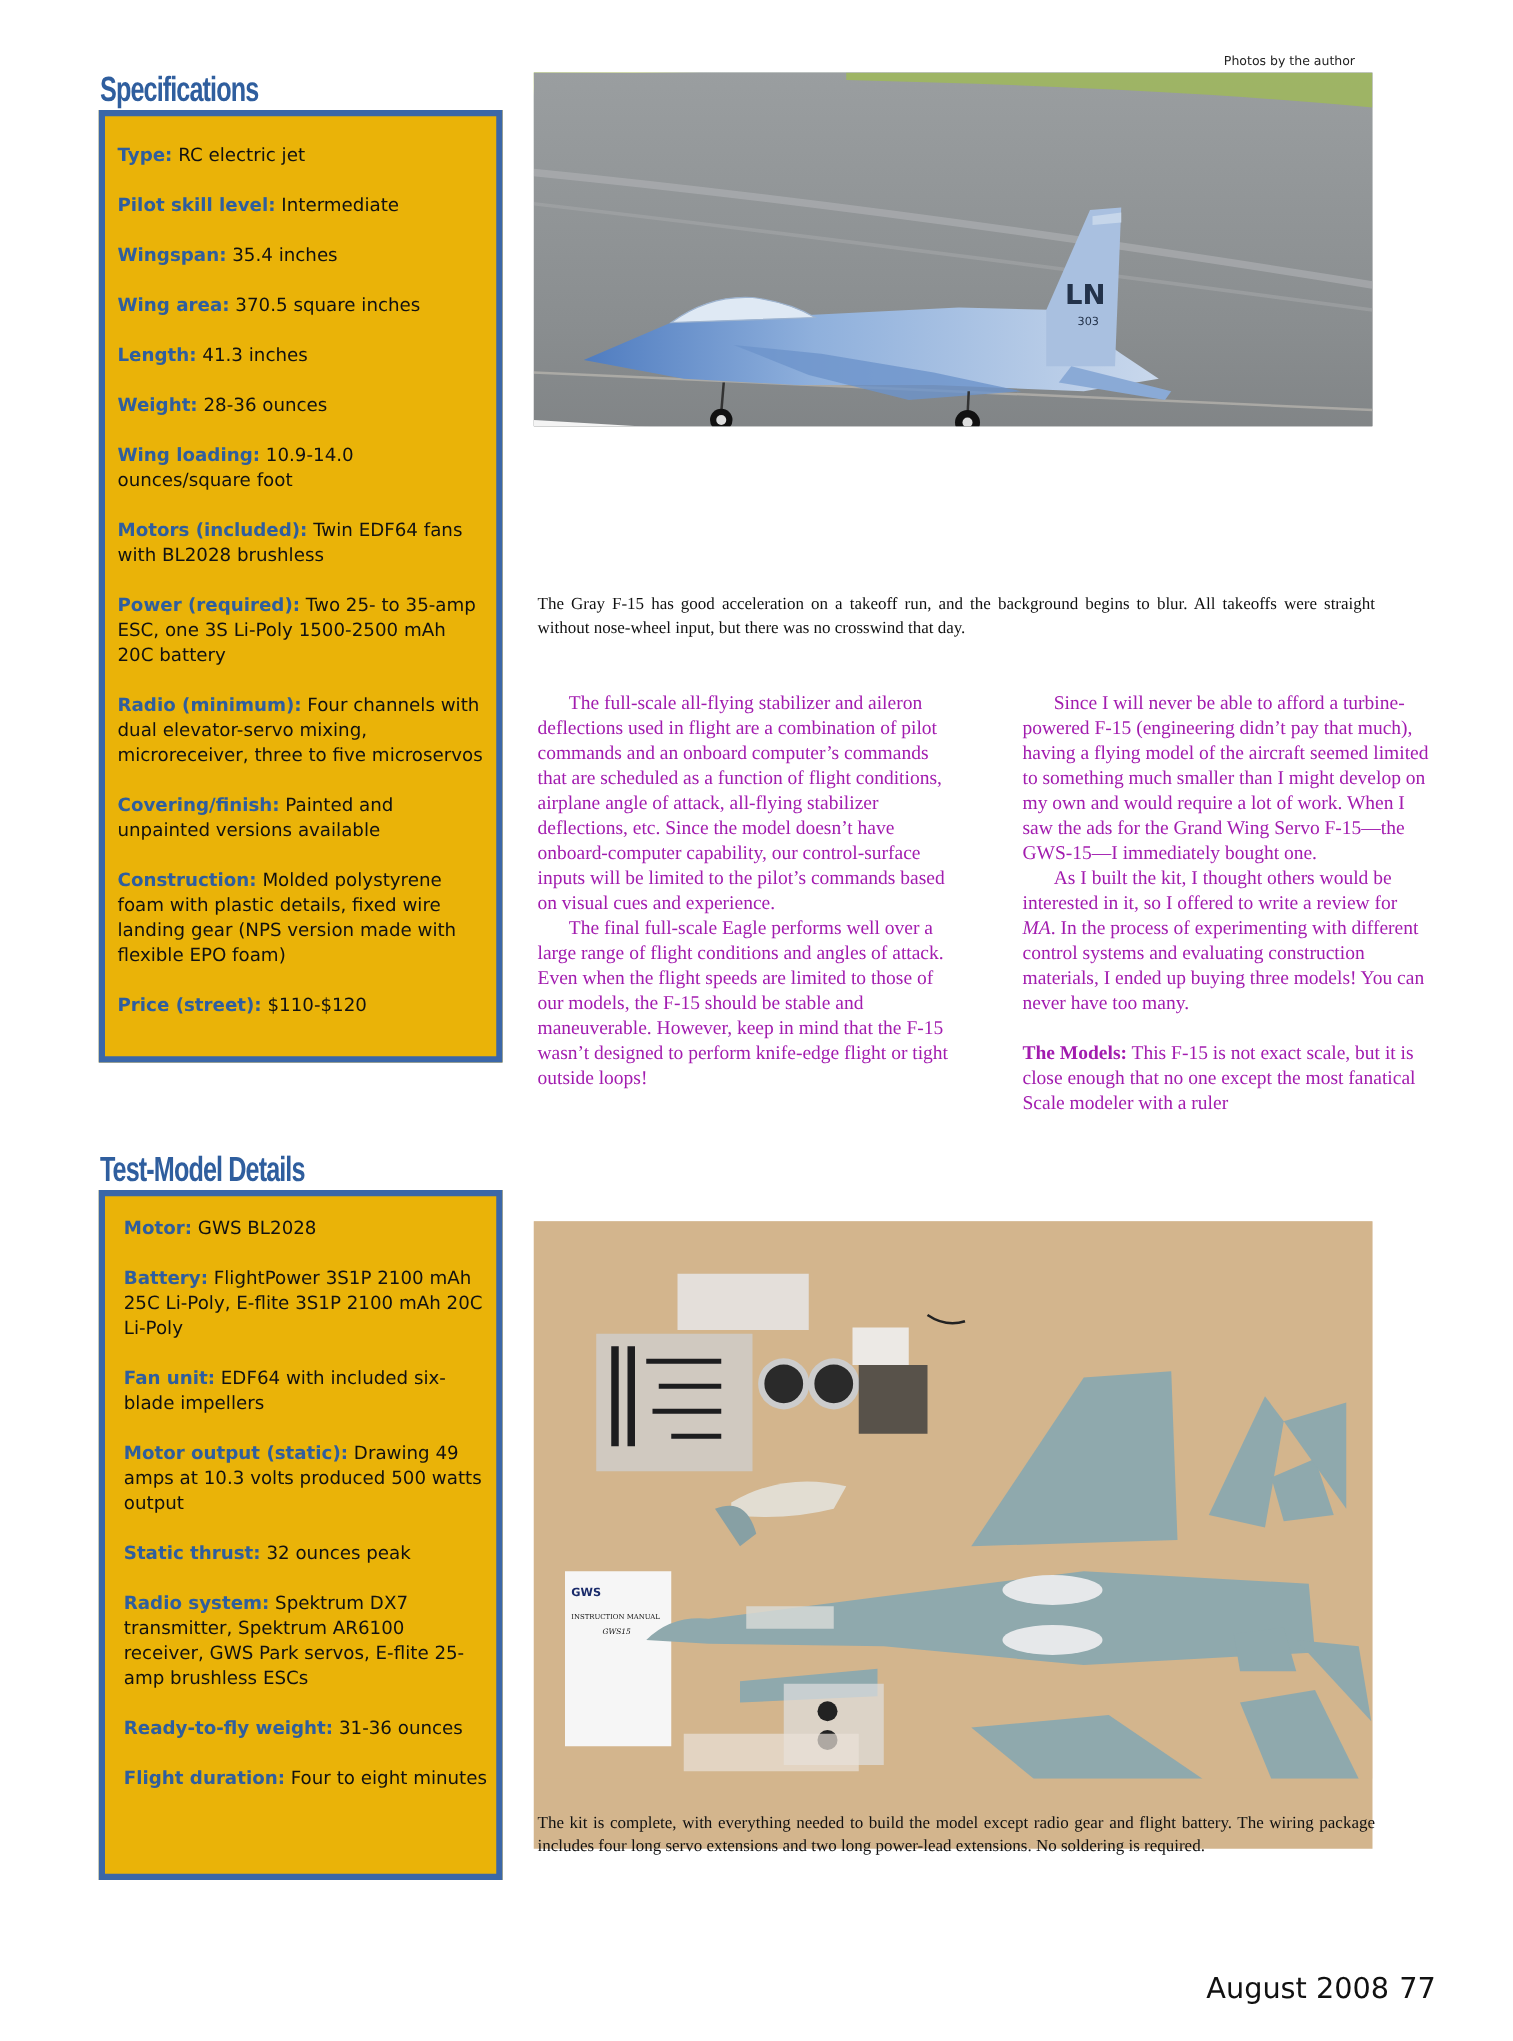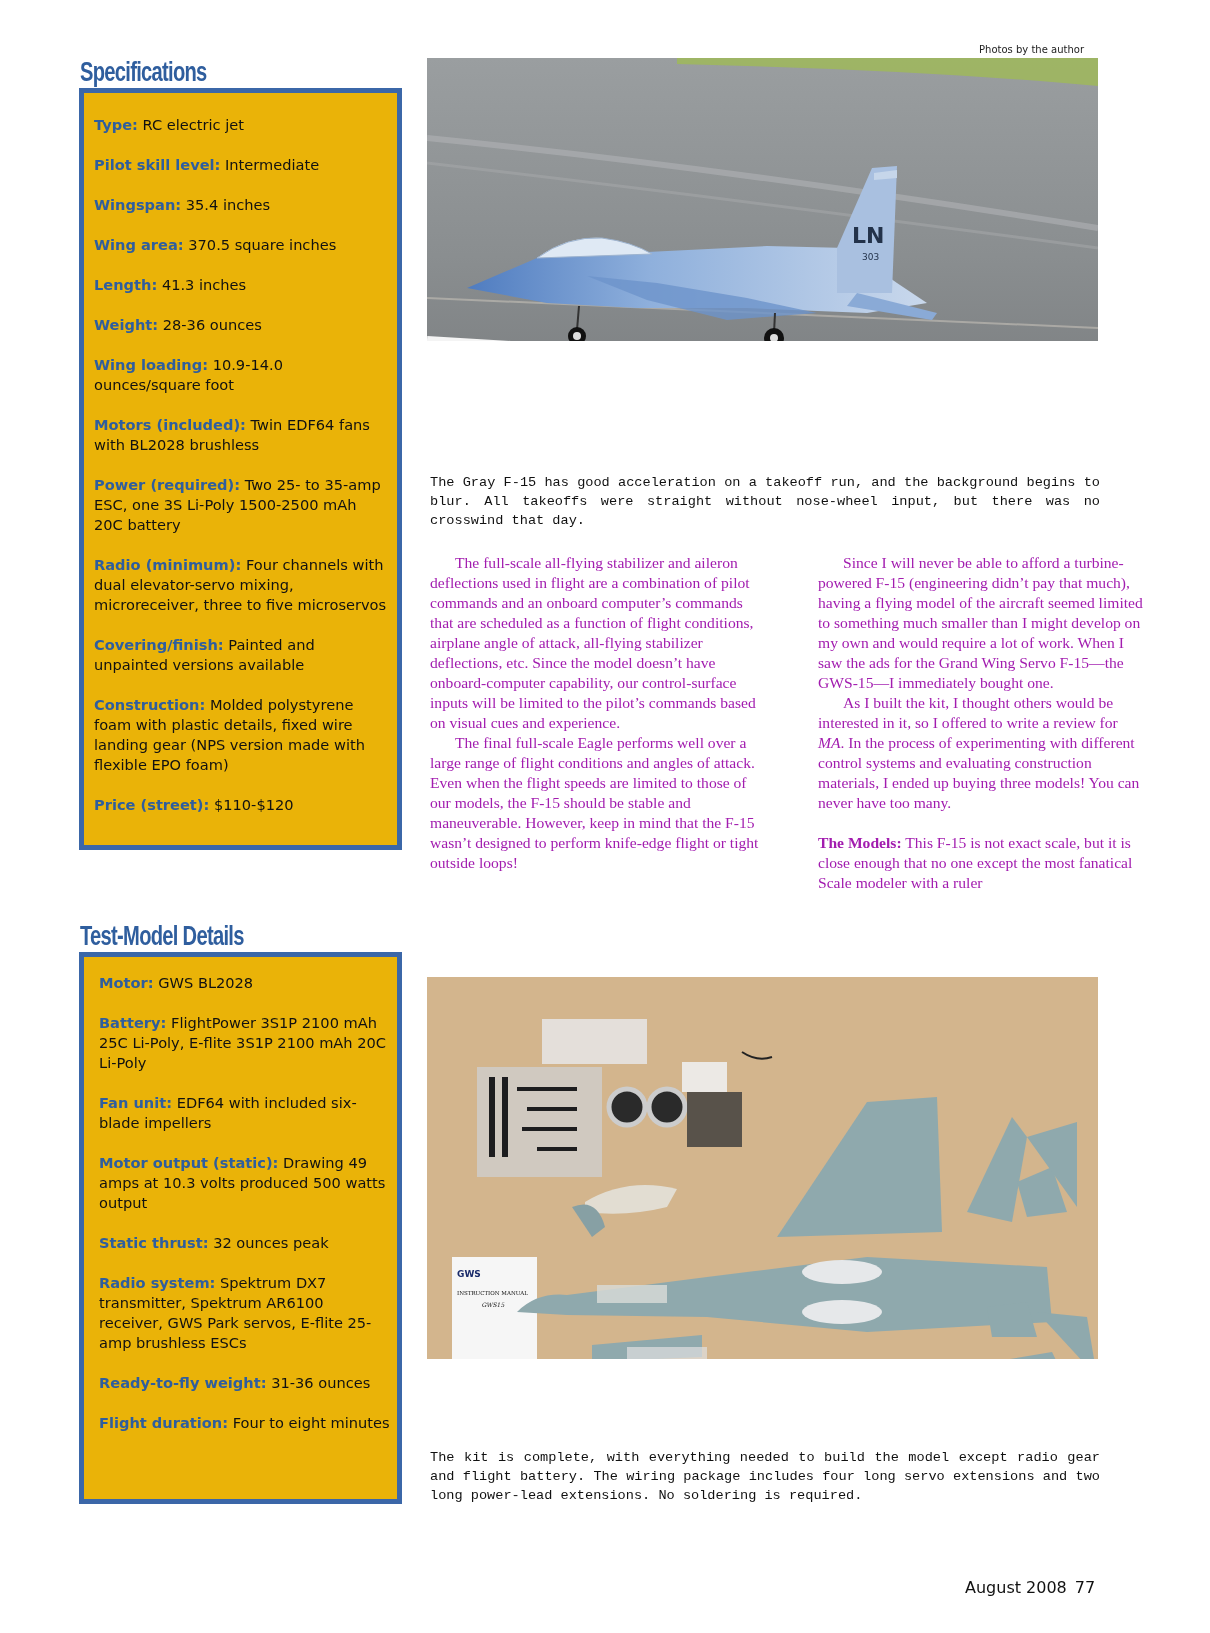--- a/index.html
+++ b/index.html
@@ -40,44 +40,44 @@
 
   .photo {
     position: absolute; left: 427px; width: 671px; overflow: hidden;
   }
   #photo-takeoff { top: 58px; height: 283px;
     background:
       linear-gradient(178deg, rgba(0,0,0,0) 78%, rgba(0,0,0,0) 100%),
       linear-gradient(172deg, #8fa64a 0%, #b2c45a 3%, #7e8a84 5%, #9a9fa0 30%, #8d9194 55%, #7b7e80 75%, #6f7173 100%);
     text-decoration: underline;
   }
-  #photo-kit { top: 977px; height: 382px; background: #d3b58d; }
+  #photo-kit { top: 977px; height: 502px; background: #d3b58d; }
 
   .caption {
     position: absolute; left: 430px; width: 670px;
-    font-family: Liberation Mono, monospace; font-size: 13.6px; line-height: 19px;
+    font-family: Liberation Serif, serif; font-size: 13.6px; line-height: 19px;
     color: #111; text-align: justify;
   }
   #caption-takeoff { top: 473px; }
   #caption-kit { top: 1448px; }
 
   .col {
     position: absolute; top: 553px; width: 330px;
     font-family: Liberation Serif, serif; font-size: 15.6px; line-height: 20px;
     color: #a21caf;
   }
   #col-left { left: 430px; }
   #col-right { left: 818px; }
   .col p { margin: 0; text-indent: 25px; }
   .col p.no-indent { text-indent: 0; margin-top: 20px; }
   .col b { font-weight: bold; }
 
   .footer {
     position: absolute; top: 1578px; left: 965px;
-    font-family: "DejaVu Sans", sans-serif; font-size: 16px; color: #111;
+    font-family: "DejaVu Sans", sans-serif; font-size: 23px; color: #111;
   }
   .footer span + span { margin-left: 8px; }
 </style>
 </head>
 <body>
 
 <div class="photo-credit">Photos by the author</div>
 
 <div class="sidebar-heading" id="spec-heading">Specifications</div>
 <div class="spec-box" id="spec-box">

